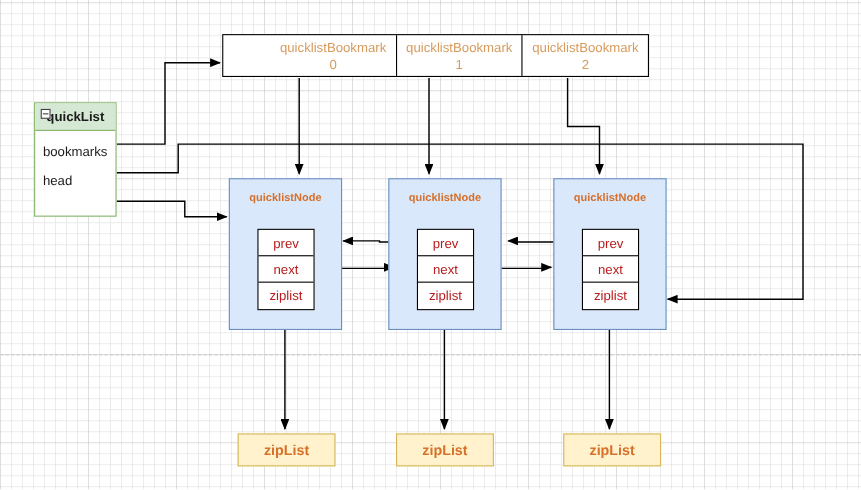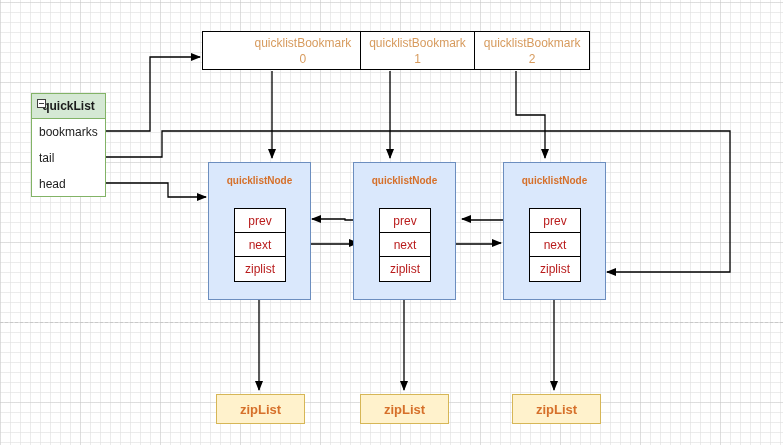--- a/index.html
+++ b/index.html
@@ -84,21 +84,21 @@
     top: 3px;
     width: 5px;
     height: 1px;
     background: #3f3f3f;
   }
   .ql-row {
     box-sizing: border-box;
     height: 26px;
     padding-left: 7px;
     display: flex;
-    align-items: center;
+    align-items: flex-end;
     font-size: 12px;
     color: #1b1b1b;
   }
 
   
   .bm-table {
     left: 202px;
     top: 31px;
     width: 388px;
     height: 39px;
@@ -217,23 +217,20 @@
 
   <div class="box ql">
     <div class="ql-header">
       <span class="ql-collapse"></span>
       <span>quickList</span>
     </div>
     <div class="ql-row">
       <span>bookmarks</span>
     </div>
     <div class="ql-row">
-      <span>tail</span>
-    </div>
-    <div class="ql-row">
       <span>head</span>
     </div>
   </div>
 
   <div class="box bm-table">
     <div class="bm-cell">
       <span>quicklistBookmark</span>
       <span class="bm-idx">0</span>
     </div>
     <div class="bm-cell">

